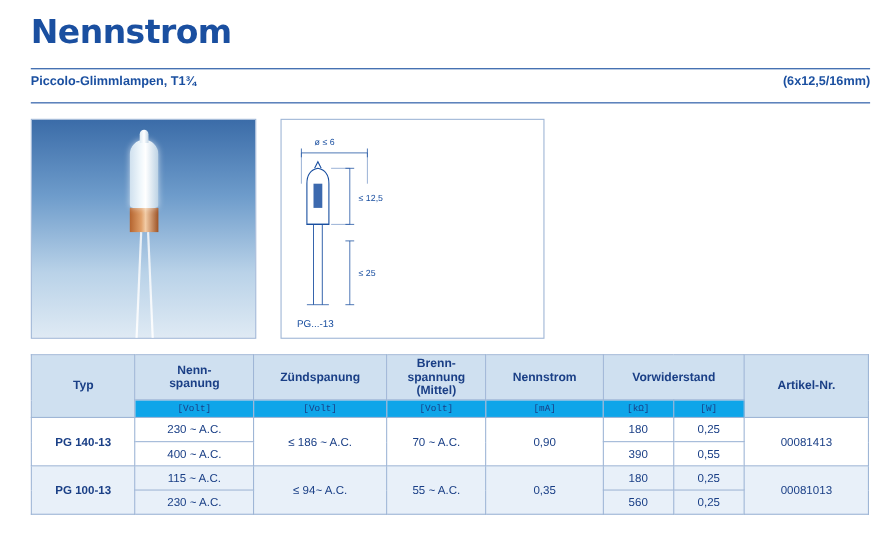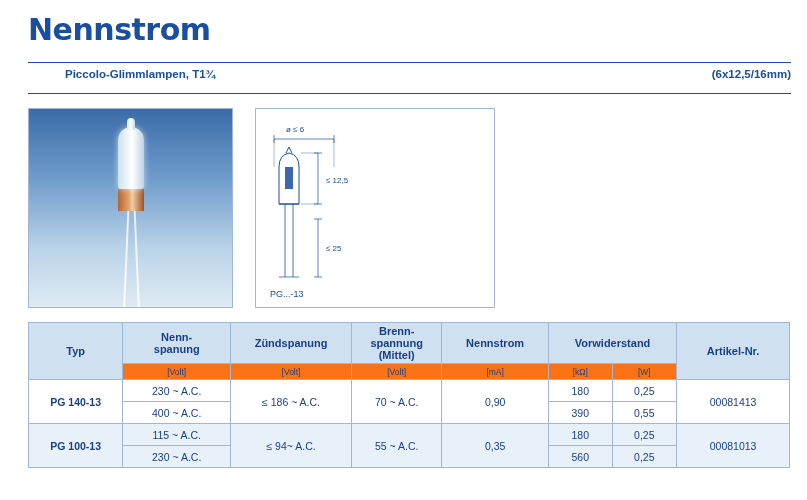--- a/index.html
+++ b/index.html
@@ -33,21 +33,21 @@
 
   .hdr-row {
     position: absolute;
     left: 28px; right: 16px;
     top: 68px;
     height: 22px;
     font-size: 11.5px;
     font-weight: bold;
     color: #1a4fa0;
   }
-  .hdr-left { position: absolute; left: 0; top: 0; margin-left: 37px; }
+  .hdr-left { position: absolute; left: 0; top: 0; }
   .hdr-mid  { position: absolute; left: 468px; top: 0; }
   .hdr-right{ position: absolute; right: 0; top: 0; }
 
   
   .photo {
     position: absolute;
     left: 28px; top: 108px;
     width: 205px; height: 200px;
     border: 1px solid #9fb6d6;
     background: linear-gradient(to bottom, #3b6ca8 0%, #6e9ccb 35%, #b9d2e8 70%, #dfeaf4 100%);
@@ -111,24 +111,25 @@
     vertical-align: middle;
     padding: 2px 16px;
   }
   table.spec thead th {
     background: #cfe0f0;
     font-weight: bold;
     font-size: 11px;
     height: 18px;
   }
   .unit-row td {
-    background: #f97316;
+    background: #0ea5e9;
     font-size: 8.5px;
     height: 16px;
     font-weight: normal;
+    font-family: Liberation Mono, monospace;
   }
   tbody td { height: 22px; background: #ffffff; }
   tbody tr.alt td { background: #e8f0f9; }
   td.typ { font-weight: bold; }
   .nowrap { white-space: nowrap; }
 </style>
 </head>
 <body>
 
 <div class="logo">Nennstrom</div>

